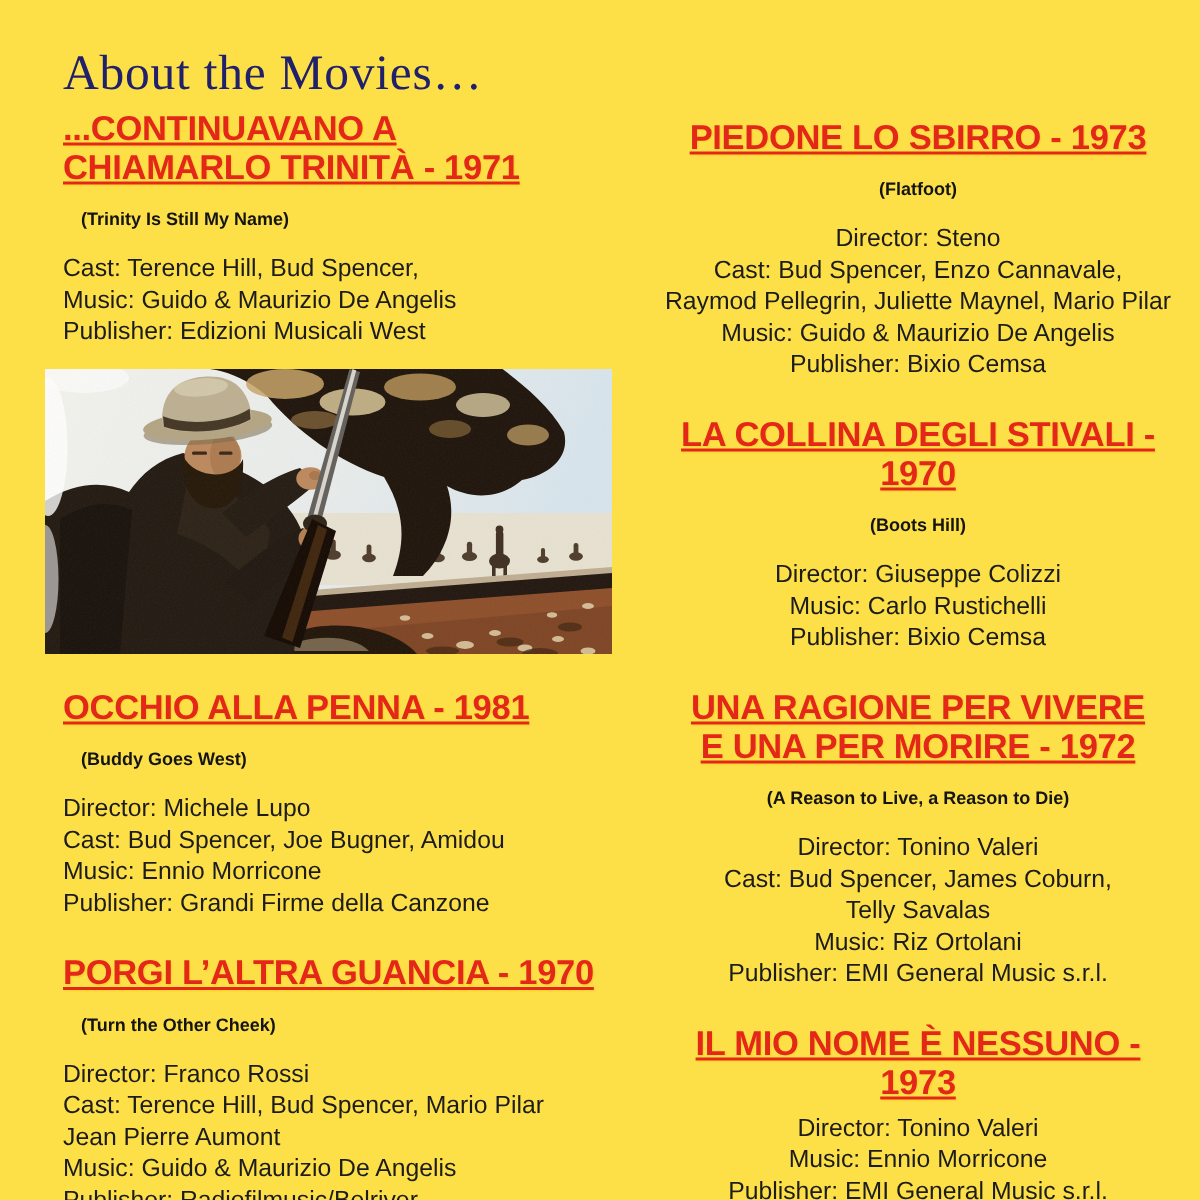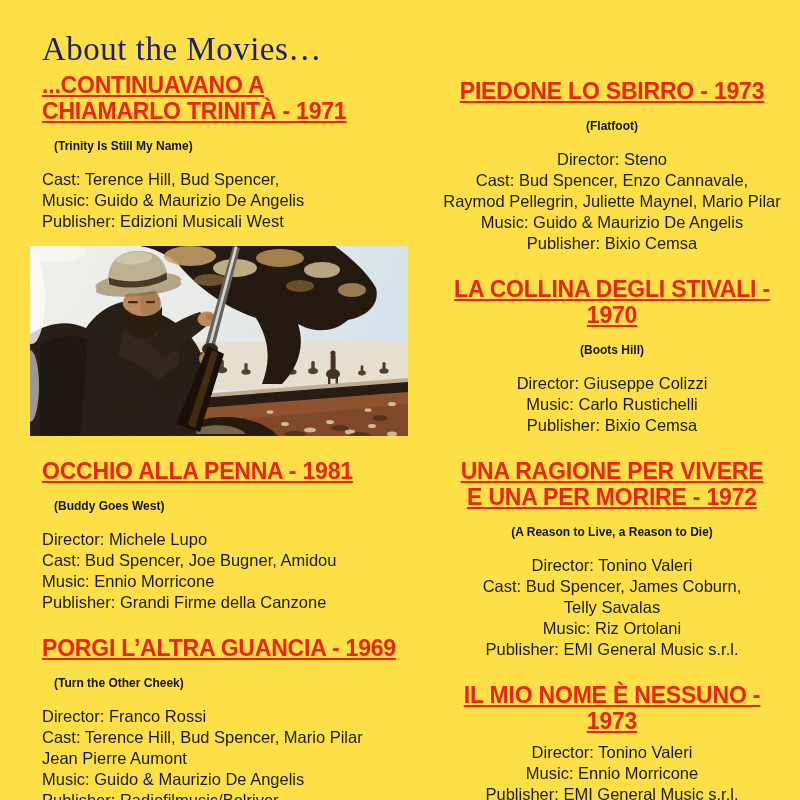--- a/index.html
+++ b/index.html
@@ -178,21 +178,21 @@
     <section class="movie">
       <p class="mtitle">OCCHIO ALLA PENNA - 1981</p>
       <p class="msub">(Buddy Goes West)</p>
       <p class="mline">Director: Michele Lupo</p>
       <p class="mline">Cast: Bud Spencer, Joe Bugner, Amidou</p>
       <p class="mline">Music: Ennio Morricone</p>
       <p class="mline">Publisher: Grandi Firme della Canzone</p>
     </section>
 
     <section class="movie">
-      <p class="mtitle">PORGI L’ALTRA GUANCIA - 1969</p>
+      <p class="mtitle">PORGI L’ALTRA GUANCIA - 1970</p>
       <p class="msub">(Turn the Other Cheek)</p>
       <p class="mline">Director: Franco Rossi</p>
       <p class="mline">Cast: Terence Hill, Bud Spencer, Mario Pilar
 Jean Pierre Aumont</p>
       <p class="mline">Music: Guido &amp; Maurizio De Angelis</p>
       <p class="mline">Publisher: Radiofilmusic/Belriver</p>
     </section>
   </div>
 
   <div class="col col-right">

